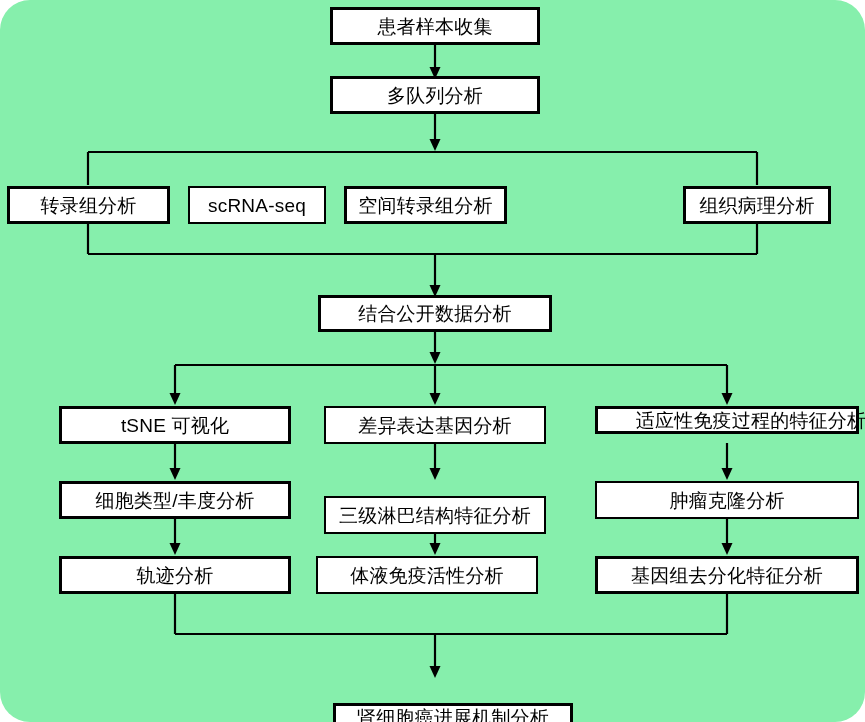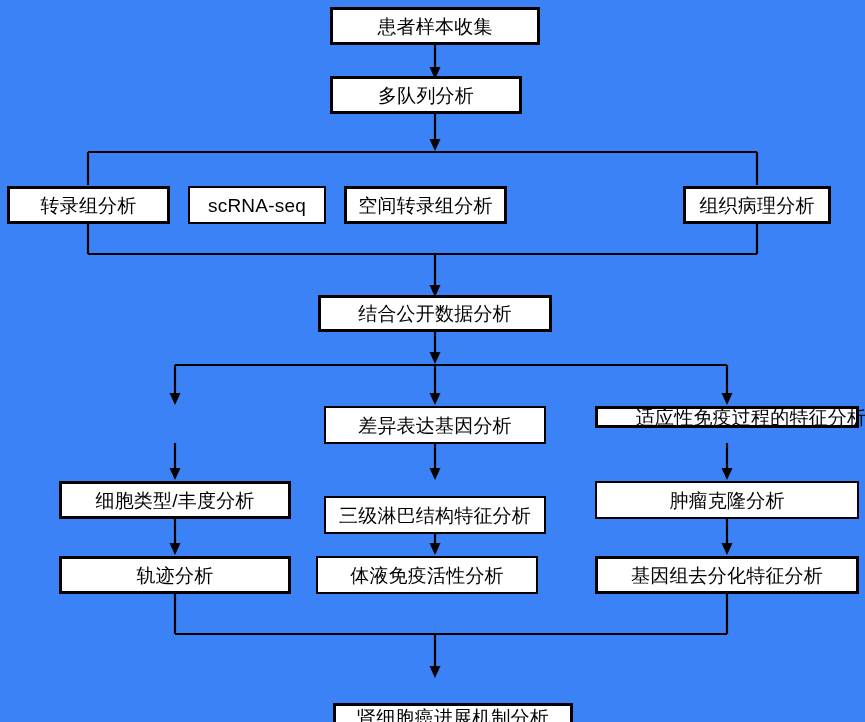--- a/index.html
+++ b/index.html
@@ -7,22 +7,23 @@
     padding: 0;
     background: #ffffff;
   }
   body {
     font-family: "Liberation Sans", "DejaVu Sans", sans-serif;
   }
   #canvas {
     position: relative;
     width: 865px;
     height: 722px;
-    background: #3b82f6;
+    background: #86efac;
     overflow: hidden;
+    border-radius: 30px;
   }
   .node {
     position: absolute;
     box-sizing: border-box;
     border: 2px solid #000000;
     background: #ffffff;
     display: flex;
     align-items: center;
     justify-content: center;
     color: #000000;
@@ -130,21 +131,21 @@
       <line x1="175" y1="634" x2="727" y2="634"></line>
       <line x1="435" y1="634" x2="435" y2="668"></line>
       <polygon class="arrowhead" points="435,678 429.5,666 440.5,666"></polygon>
     </g>
   </svg>
 
   <div class="node bold" style="left:330px; top:7px; width:210px; height:38px;">
     <span class="label">患者样本收集</span>
   </div>
 
-  <div class="node bold" style="left:330px; top:76px; width:192px; height:38px;">
+  <div class="node bold" style="left:330px; top:76px; width:210px; height:38px;">
     <span class="label">多队列分析</span>
   </div>
 
   <div class="node bold" style="left:7px; top:186px; width:163px; height:38px;">
     <span class="label">转录组分析</span>
   </div>
 
   <div class="node thin" style="left:188px; top:186px; width:138px; height:38px;">
     <span class="label">scRNA-seq</span>
   </div>
@@ -155,26 +156,29 @@
 
 
   <div class="node bold" style="left:683px; top:186px; width:148px; height:38px;">
     <span class="label">组织病理分析</span>
   </div>
 
   <div class="node bold" style="left:318px; top:295px; width:234px; height:37px;">
     <span class="label">结合公开数据分析</span>
   </div>
 
+  <div class="node bold" style="left:59px; top:406px; width:232px; height:38px;">
+    <span class="label">tSNE 可视化</span>
+  </div>
 
   <div class="node thin" style="left:324px; top:406px; width:222px; height:38px;">
     <span class="label">差异表达基因分析</span>
   </div>
 
-  <div class="node bold" style="left:595px; top:406px; width:264px; height:22px;padding-left:48px;">
+  <div class="node bold" style="left:595px; top:406px; width:264px; height:28px;padding-left:48px;">
     <span class="label">适应性免疫过程的特征分析</span>
   </div>
 
   <div class="node bold" style="left:59px; top:481px; width:232px; height:38px;">
     <span class="label">细胞类型/丰度分析</span>
   </div>
 
   <div class="node thin" style="left:324px; top:452px; width:222px; height:38px;margin-top:44px;">
     <span class="label">三级淋巴结构特征分析</span>
   </div>

